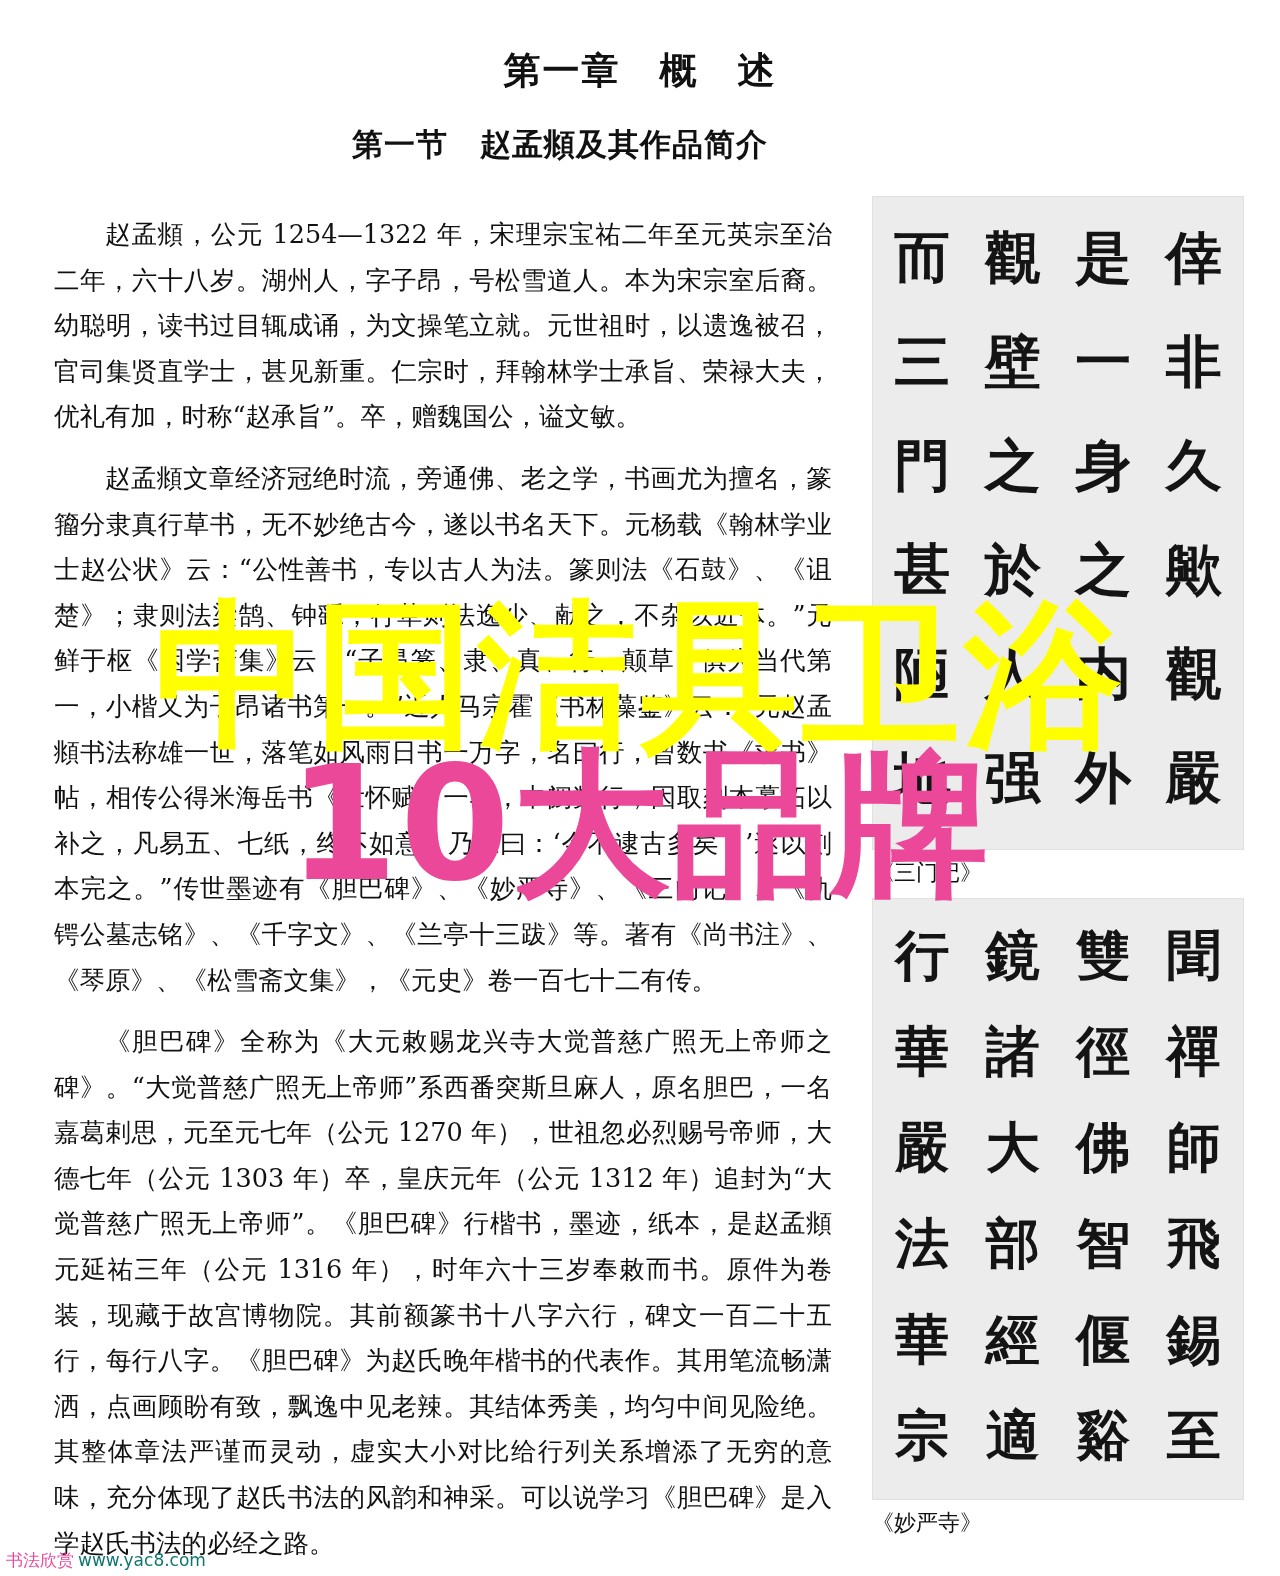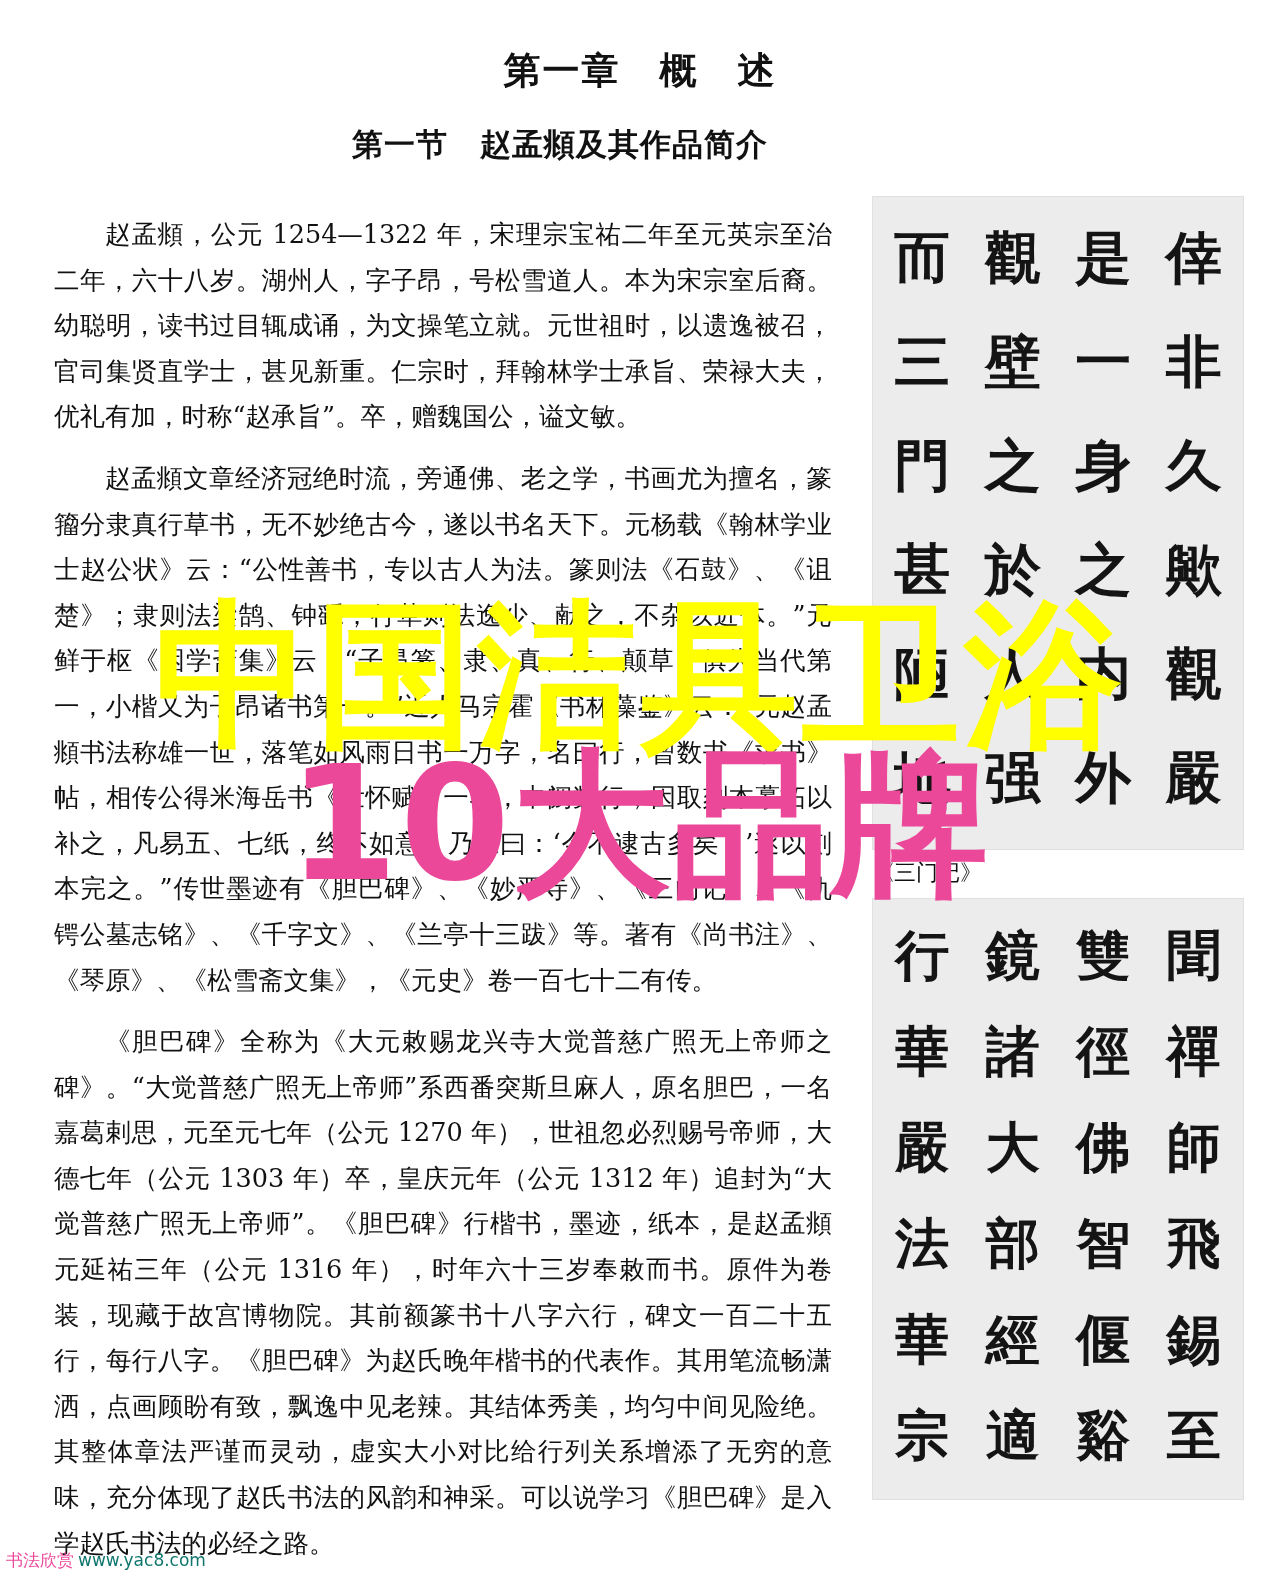--- a/index.html
+++ b/index.html
@@ -219,20 +219,21 @@
           <span>華</span>
           <span>經</span>
           <span>偃</span>
           <span>錫</span>
           <span>宗</span>
           <span>適</span>
           <span>谿</span>
           <span>至</span>
         </div>
     </div>
+    <div class="plate-caption">《妙严寺》</div>
 
   </div>
 
   <div class="watermark">
     <div class="wm-main">中国洁具卫浴</div>
     <div class="wm-sub">10大品牌</div>
   </div>
 
   <div class="credit">
     <span class="cn">书法欣赏</span><span class="url">www.yac8.com</span>

